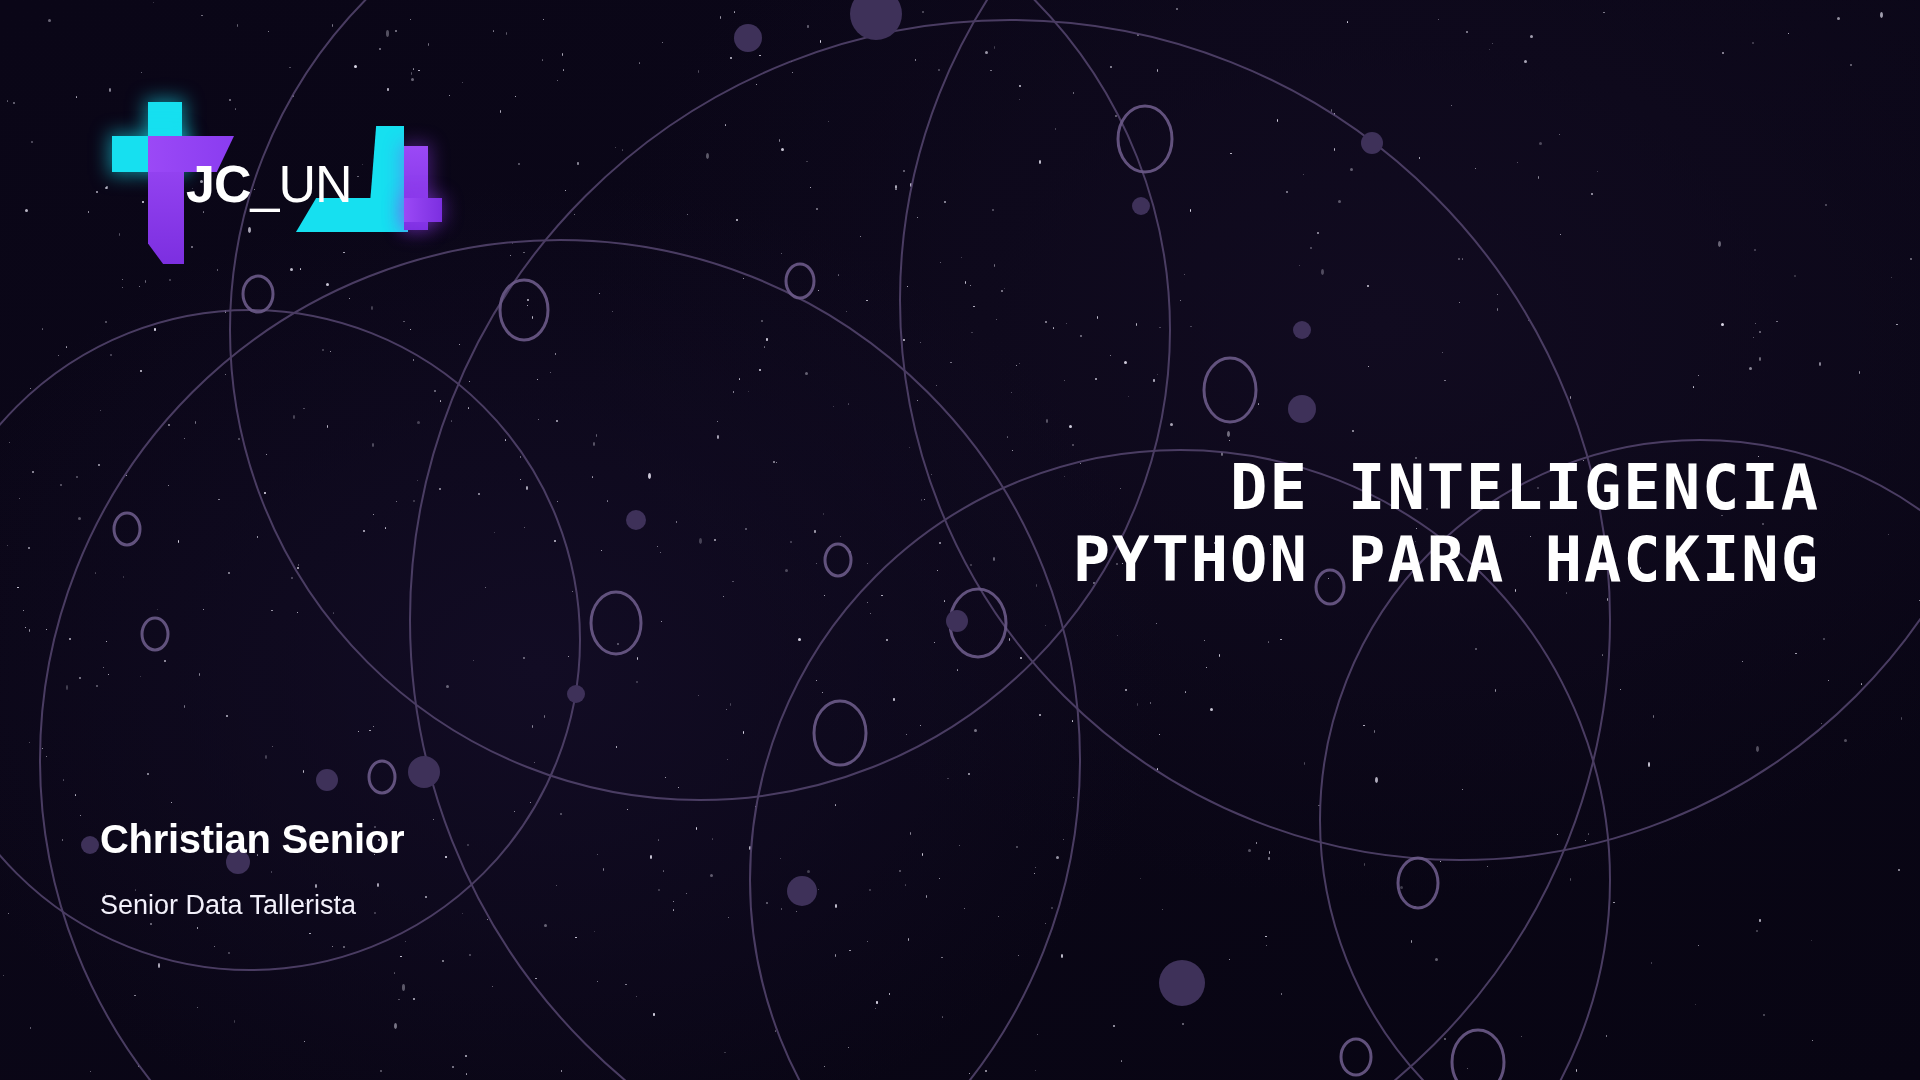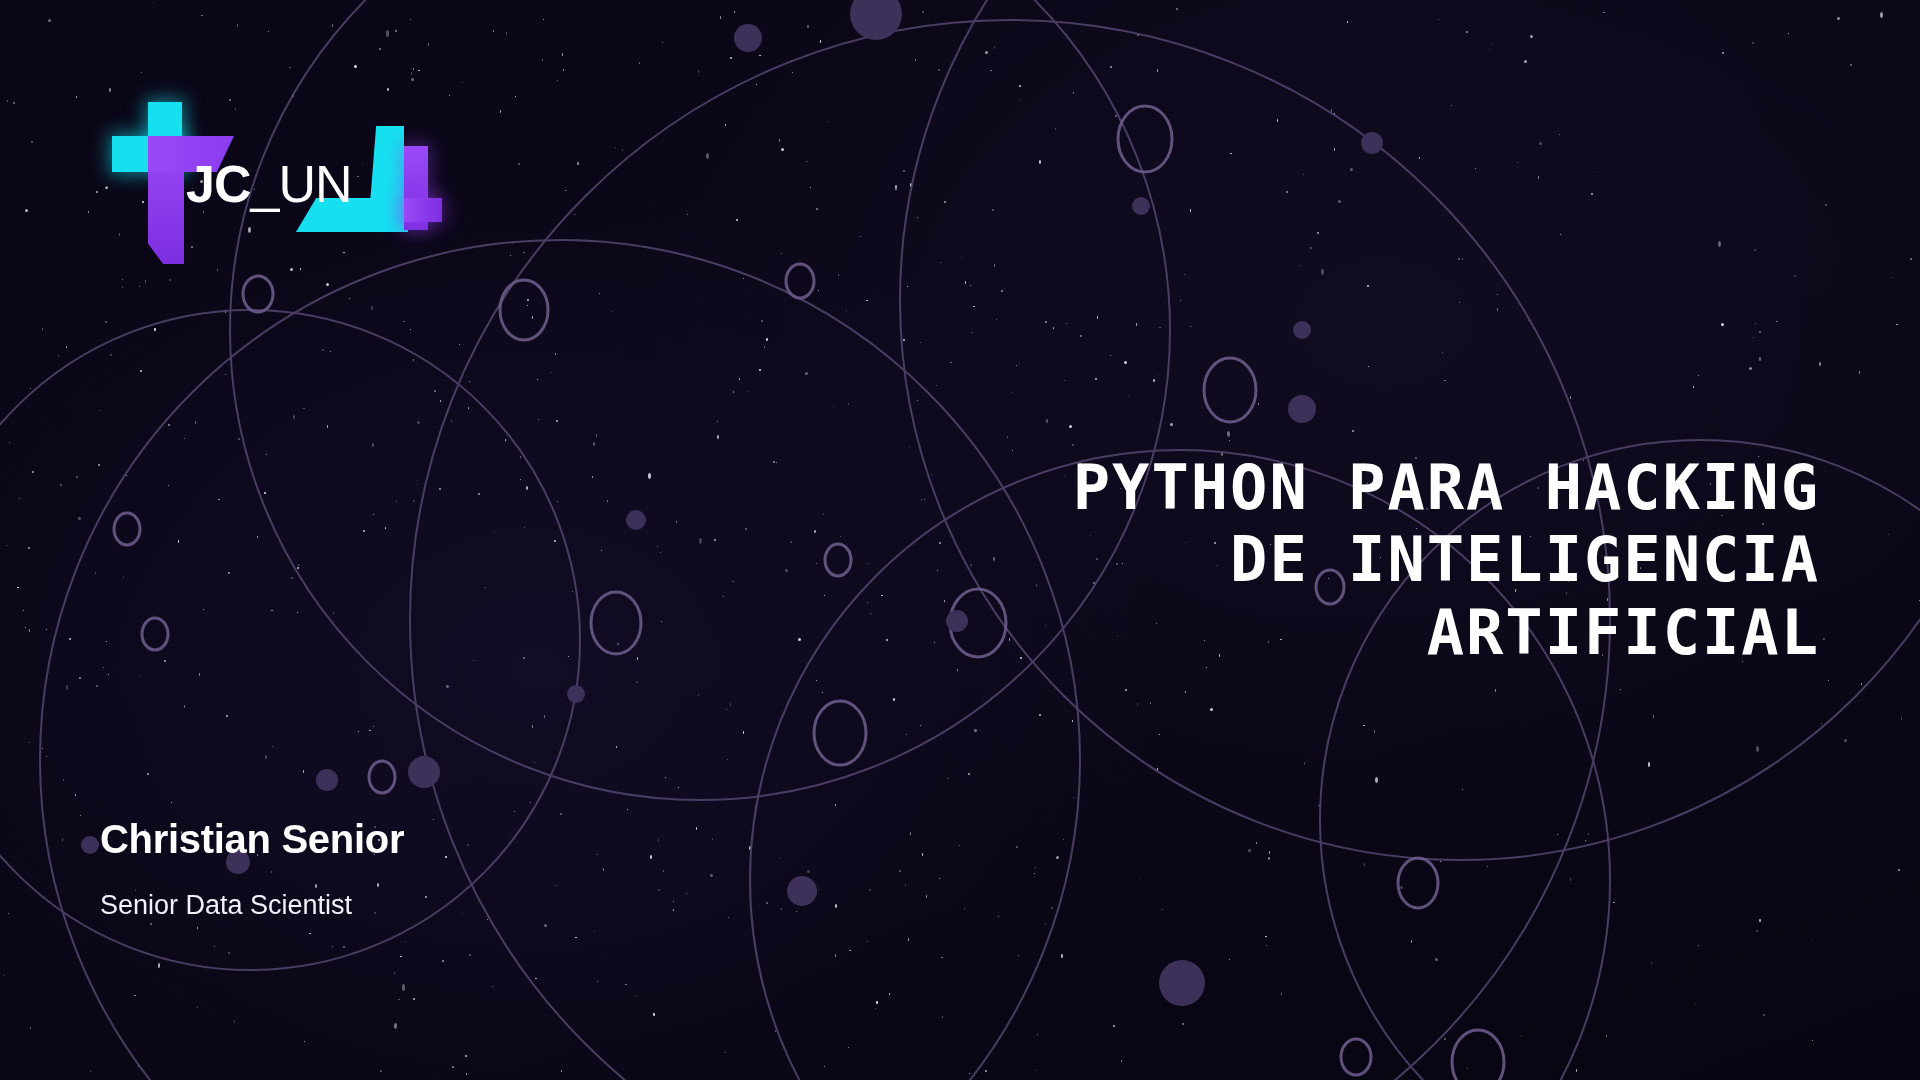--- a/index.html
+++ b/index.html
@@ -835,23 +835,22 @@
     <div class="logo-mark2">
       <div class="lm2-cyan-v"></div>
       <div class="lm2-cyan-h"></div>
       <div class="lm2-pur-v"></div>
       <div class="lm2-pur-h"></div>
     </div>
     <div id="logo-text"><span class="b">JC</span><span class="l">_UN</span></div>
   </div>
 
   <h1 id="title">
+    <span class="tl">DE INTELIGENCIA</span>
     <span class="tl">PYTHON PARA HACKING</span>
-    <span class="tl">DE INTELIGENCIA</span>
-    <span class="tl">ARTIFICIAL</span>
   </h1>
 
   <div id="presenter">
     <div class="name">Christian Senior</div>
-    <div class="job">Senior Data Scientist</div>
+    <div class="job">Senior Data Tallerista</div>
   </div>
 
 </div>
 
 </body></html>

